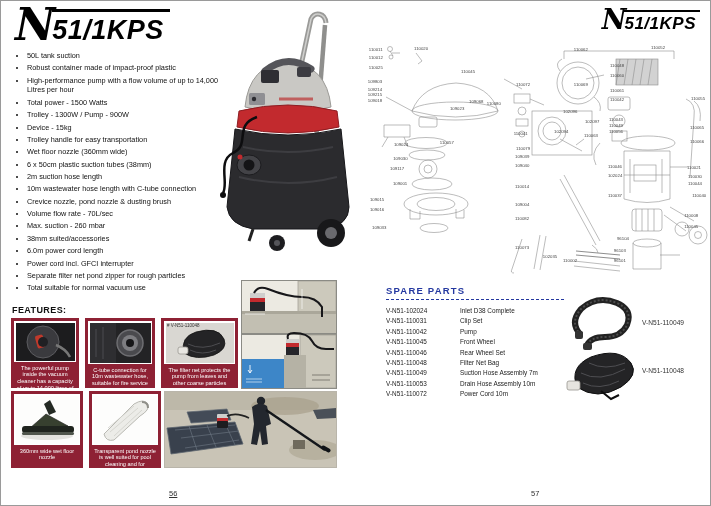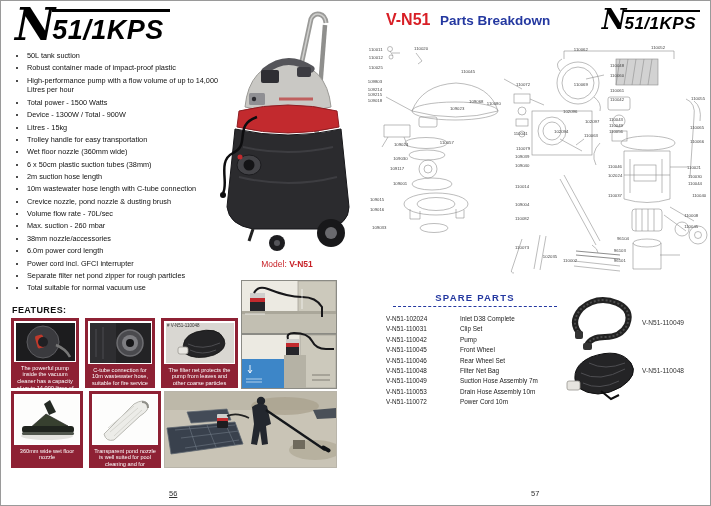--- a/index.html
+++ b/index.html
@@ -37,21 +37,21 @@
   .page-no.left{left:168px;top:488px;text-decoration:underline;}
   .page-no.right{left:530px;top:488px;}
   
   .pb-title{position:absolute;left:385px;top:10px;font-weight:bold;white-space:nowrap;}
   .pb-title .model{color:#d81f26;font-size:16px;}
   .pb-title .rest{color:#2438a0;font-size:13.5px;margin-left:5px;}
   .parts-diagram{position:absolute;left:363px;top:38px;width:348px;height:246px;}
   .parts-diagram svg{position:absolute;left:0;top:0;}
   .pd-label{position:absolute;font-size:4.3px;color:#444;line-height:1;white-space:nowrap;}
   .spare{position:absolute;left:385px;top:284px;width:178px;}
-  .spare h3{margin:7px;text-align:center;color:#2438a0;font-size:9.5px;letter-spacing:1.2px;
+  .spare h3{margin:0;color:#2438a0;font-size:9.5px;letter-spacing:1.2px;
             border-bottom:1.5px dashed #2438a0;padding-bottom:3px;}
   .sp-rows{margin-top:6px;}
   .sp-row{display:flex;font-size:6.4px;line-height:1.62;color:#222;}
   .sp-no{width:74px;flex:0 0 auto;}
   .side-part{position:absolute;}
   .side-label{position:absolute;font-size:6.6px;color:#333;white-space:nowrap;}
 </style>
 </head>
 <body>
 
@@ -60,31 +60,31 @@
   <div class="logo logo-left">
     <span class="n">N</span>
       <span class="rest">51/1KPS</span>
   </div>
 
   <ul class="spec-list">
       <li>50L tank suction</li>
       <li>Robust container made of impact-proof plastic</li>
       <li>High-performance pump with a flow volume of up to 14,000 Litres per hour</li>
       <li>Total power - 1500 Watts</li>
-      <li>Device - 1300W / Total - 900W</li>
-      <li>Litres - 15kg</li>
+      <li>Trolley - 1300W / Pump - 900W</li>
+      <li>Device - 15kg</li>
       <li>Trolley handle for easy transportation</li>
       <li>Wet floor nozzle (360mm wide)</li>
       <li>6 x 50cm plastic suction tubes (38mm)</li>
       <li>2m suction hose length</li>
       <li>10m wastewater hose length with C-tube connection</li>
       <li>Crevice nozzle, pond nozzle &amp; dusting brush</li>
       <li>Volume flow rate - 70L/sec</li>
       <li>Max. suction - 260 mbar</li>
-      <li>38mm nozzle/accessories</li>
+      <li>38mm suited/accessories</li>
       <li>6.0m power cord length</li>
       <li>Power cord incl. GFCI interrupter</li>
       <li>Separate filter net pond zipper for rough particles</li>
       <li>Total suitable for normal vacuum use</li>
     </ul>
 
   <div class="photo-box">
     <svg width="148" height="250" viewBox="0 0 148 250">
 
       <path d="M113,16 C112,6 102,4 98,12 L80,96" fill="none" stroke="#9a9a98" stroke-width="5"></path>
@@ -112,21 +112,20 @@
       <path d="M44,110 C20,118 38,138 20,146 C4,154 16,176 10,186" fill="none" stroke="#0d0d0f" stroke-width="2.5"></path>
       <circle cx="10" cy="188" r="3" fill="#0d0d0f"></circle>
 
       <circle cx="118" cy="226" r="14" fill="#18181a"></circle>
       <circle cx="118" cy="226" r="6" fill="#6a6a6e"></circle>
       <circle cx="64" cy="236" r="8" fill="#1d1d20"></circle>
       <circle cx="64" cy="236" r="3" fill="#55555a"></circle>
       <path d="M40,222 l-4,12" stroke="#222" stroke-width="3"></path>
     </svg>
   </div>
-  <div class="model-caption"><span>Model: </span><b>V-N51</b></div>
 
   <div class="features-heading">FEATURES:</div>
 
   <div class="fcard" style="left:10px;top:317px;width:68px;height:70px;">
     <div class="img">
       <svg width="59" height="38" viewBox="0 0 59 38">
         <rect width="59" height="38" fill="#1c1c1e"></rect>
         <circle cx="27" cy="19" r="16" fill="#3a3a3e" stroke="#5c5c60" stroke-width="1"></circle>
         <rect x="20" y="12" width="8" height="13" rx="2" fill="#c0392b" transform="rotate(-15 24 18)"></rect>
         <path d="M40,22 q10,4 14,12" stroke="#777" stroke-width="2.5" fill="none"></path>
@@ -237,24 +236,20 @@
 
       <circle cx="96" cy="9" r="4.2" fill="#20242a"></circle>
       <path d="M90,13 q7,-3 12,1 l4,18 -5,2 2,18 -6,1 -2,-14 -3,14 -6,-1 3,-20 -2,-17 Z" fill="#23272e"></path>
       <path d="M101,18 L160,58" stroke="#14171b" stroke-width="2.4"></path>
       <rect x="156" y="55" width="10" height="4" rx="2" transform="rotate(28 161 57)" fill="#101316"></rect>
     </svg>
   </div>
 
   <div class="page-no left">56</div>
 
-  <div class="pb-title">
-    <span class="model">V-N51</span>
-    <span class="rest">Parts Breakdown</span>
-  </div>
 
   <div class="logo logo-right">
     <span class="n">N</span>
       <span class="rest">51/1KPS</span>
   </div>
 
   <div class="parts-diagram">
     <svg width="348" height="246" viewBox="0 0 348 246">
       <g fill="none" stroke="#8e8e8e" stroke-width=".6">
 

